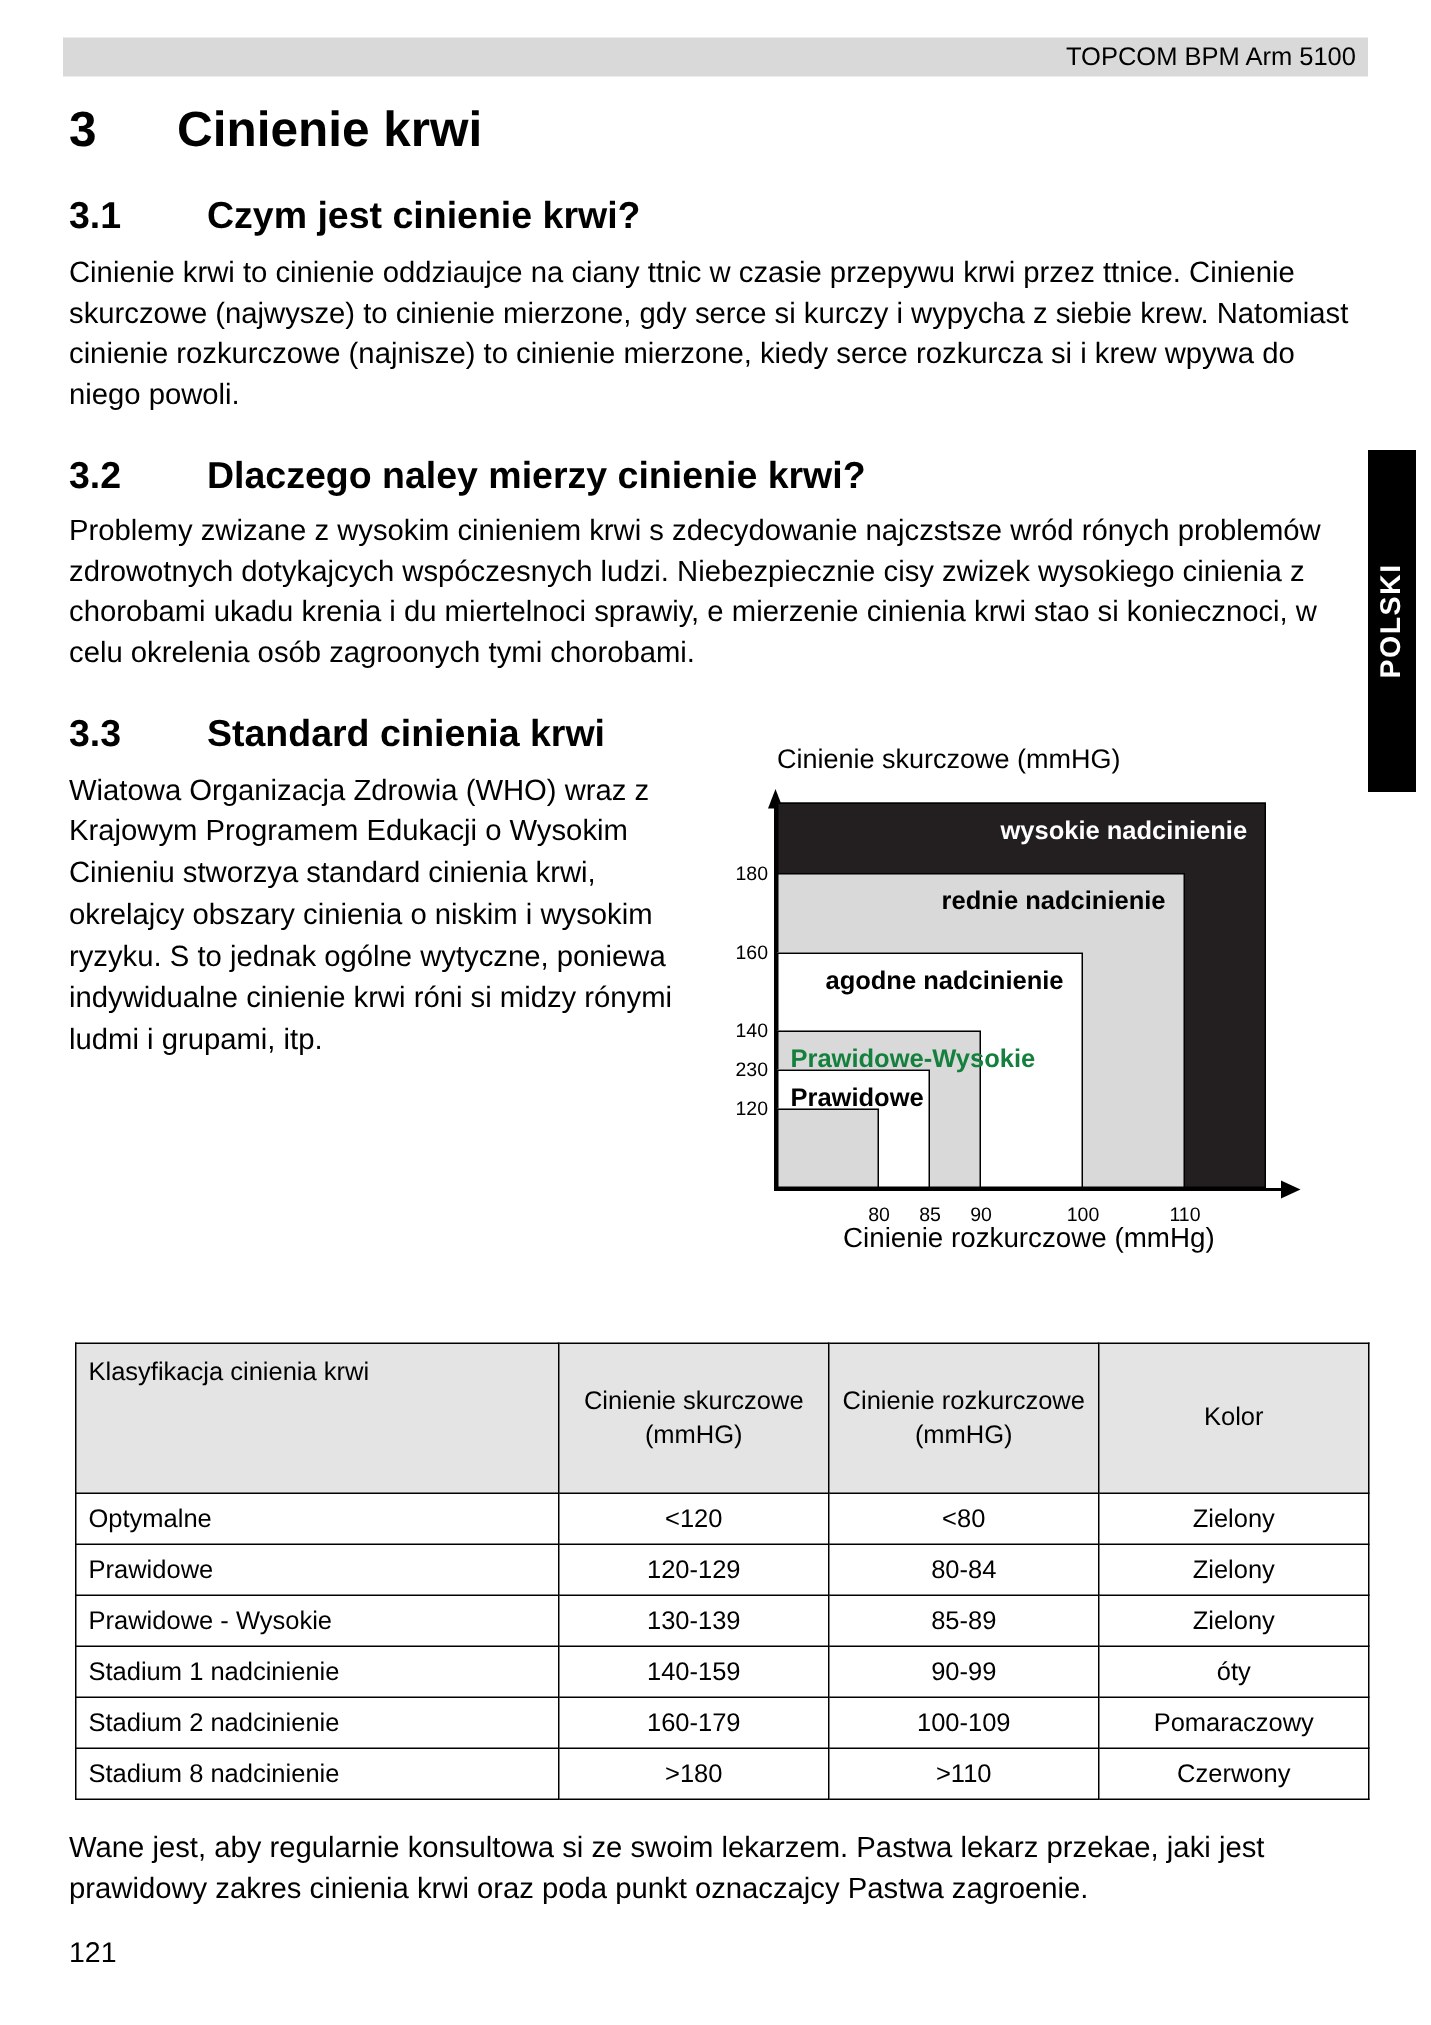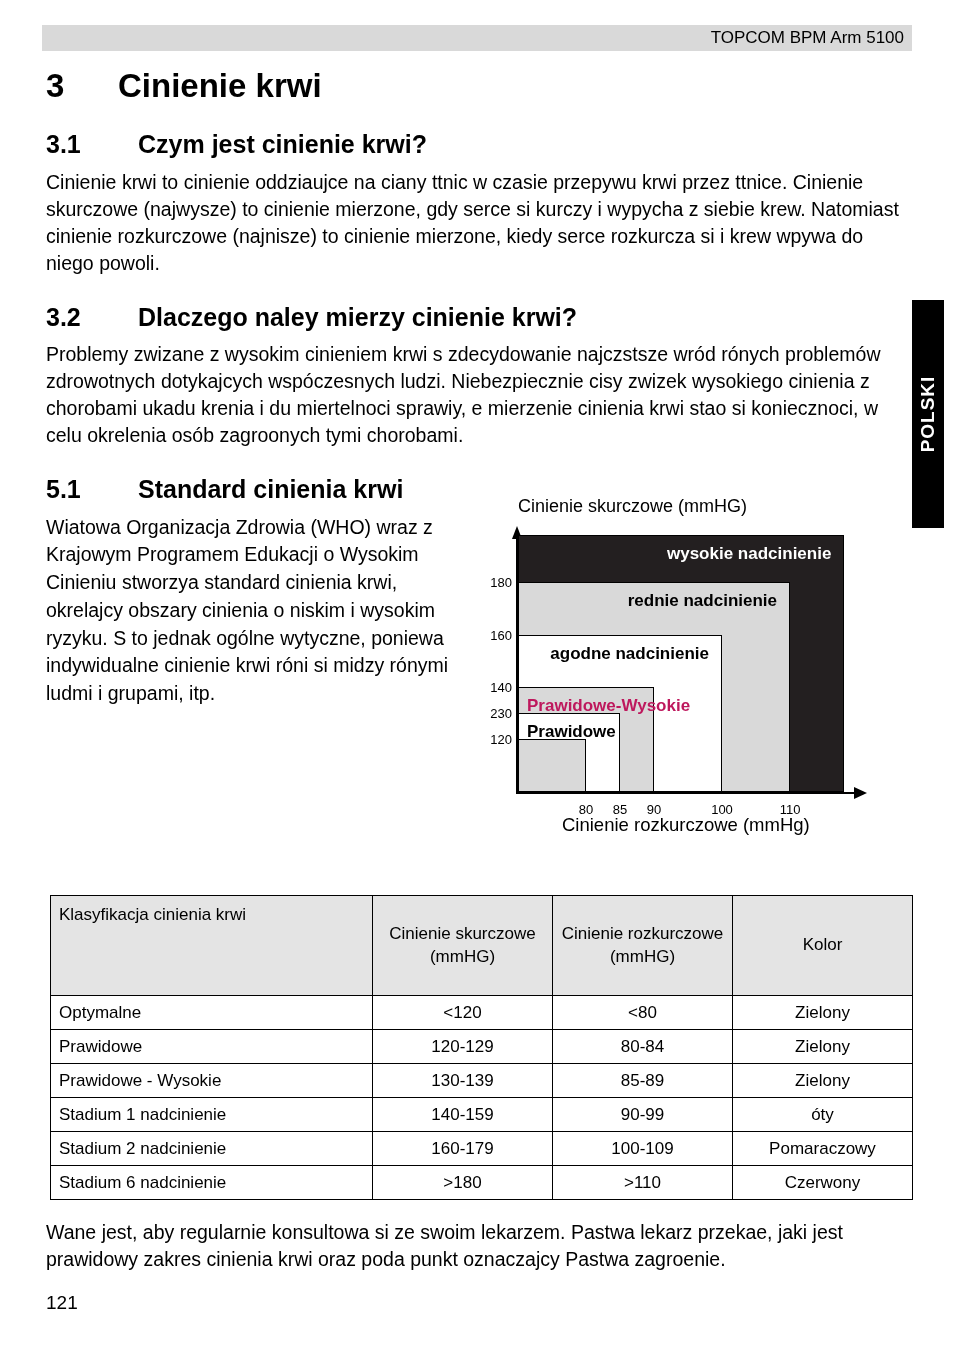--- a/index.html
+++ b/index.html
@@ -286,21 +286,21 @@
     <span class="num">3.1</span><span>Czym jest cinienie krwi?</span>
   </h2>
   <p class="body">Cinienie krwi to cinienie oddziaujce na ciany ttnic w czasie przepywu krwi przez ttnice. Cinienie skurczowe (najwysze) to cinienie mierzone, gdy serce si kurczy i wypycha z siebie krew. Natomiast cinienie rozkurczowe (najnisze) to cinienie mierzone, kiedy serce rozkurcza si i krew wpywa do niego powoli.</p>
 
   <h2 class="section">
     <span class="num">3.2</span><span>Dlaczego naley mierzy cinienie krwi?</span>
   </h2>
   <p class="body">Problemy zwizane z wysokim cinieniem krwi s zdecydowanie najczstsze wród rónych problemów zdrowotnych dotykajcych wspóczesnych ludzi. Niebezpiecznie cisy zwizek wysokiego cinienia z chorobami ukadu krenia i du miertelnoci sprawiy, e mierzenie cinienia krwi stao si koniecznoci, w celu okrelenia osób zagroonych tymi chorobami.</p>
 
   <h2 class="section">
-    <span class="num">5.1</span><span>Standard cinienia krwi</span>
+    <span class="num">3.3</span><span>Standard cinienia krwi</span>
   </h2>
 
   <div class="sec33-wrap">
     <div class="sec33-text body">Wiatowa Organizacja Zdrowia (WHO) wraz z Krajowym Programem Edukacji o Wysokim Cinieniu stworzya standard cinienia krwi, okrelajcy obszary cinienia o niskim i wysokim ryzyku.  S to jednak ogólne wytyczne, poniewa indywidualne cinienie krwi róni si midzy rónymi ludmi i grupami, itp.</div>
 
     <div class="chart">
       <div class="chart-ytitle">Cinienie skurczowe (mmHG)</div>
 
       <div class="plot">
         <div class="axis-y">
@@ -328,21 +328,21 @@
             <div class="region" style="width: 326.4px; height: 256.76px; background: rgb(35, 31, 32); z-index: 1;">
               <div class="rlabel" style="color: rgb(255, 255, 255); top: 8px; right: 12px;">wysokie nadcinienie</div>
             </div>
             <div class="region" style="width: 272px; height: 209.6px; background: rgb(217, 217, 217); z-index: 2;">
               <div class="rlabel" style="color: rgb(0, 0, 0); top: 8px; right: 12px;">rednie nadcinienie</div>
             </div>
             <div class="region" style="width: 204px; height: 157.2px; background: rgb(255, 255, 255); z-index: 3;">
               <div class="rlabel" style="color: rgb(0, 0, 0); top: 8px; right: 12px;">agodne nadcinienie</div>
             </div>
             <div class="region" style="width: 136px; height: 104.8px; background: rgb(217, 217, 217); z-index: 4;">
-              <div class="rlabel" style="color: #be185d; top: 8px; left: 8px;">Prawidowe-Wysokie</div>
+              <div class="rlabel" style="color: #15803d; top: 8px; left: 8px;">Prawidowe-Wysokie</div>
             </div>
             <div class="region" style="width: 102px; height: 78.6px; background: rgb(255, 255, 255); z-index: 5;">
               <div class="rlabel" style="color: rgb(0, 0, 0); top: 8px; left: 8px;">Prawidowe</div>
             </div>
             <div class="region" style="width: 68px; height: 52.4px; background: rgb(217, 217, 217); z-index: 6;"></div>
           </div>
       </div>
 
       <div class="chart-xtitle">Cinienie rozkurczowe (mmHg)</div>
     </div>
@@ -389,21 +389,21 @@
         <td>90-99</td>
         <td>óty</td>
       </tr>
       <tr>
         <td class="klas">Stadium 2 nadcinienie</td>
         <td>160-179</td>
         <td>100-109</td>
         <td>Pomaraczowy</td>
       </tr>
       <tr>
-        <td class="klas">Stadium 6 nadcinienie</td>
+        <td class="klas">Stadium 8 nadcinienie</td>
         <td>&gt;180</td>
         <td>&gt;110</td>
         <td>Czerwony</td>
       </tr>
     </tbody>
 </table>
 
 <div class="footer-para body">Wane jest, aby regularnie konsultowa si ze swoim lekarzem.  Pastwa lekarz przekae, jaki jest prawidowy zakres cinienia krwi oraz poda punkt oznaczajcy Pastwa zagroenie.</div>
 <div class="page-number">121</div>
 

